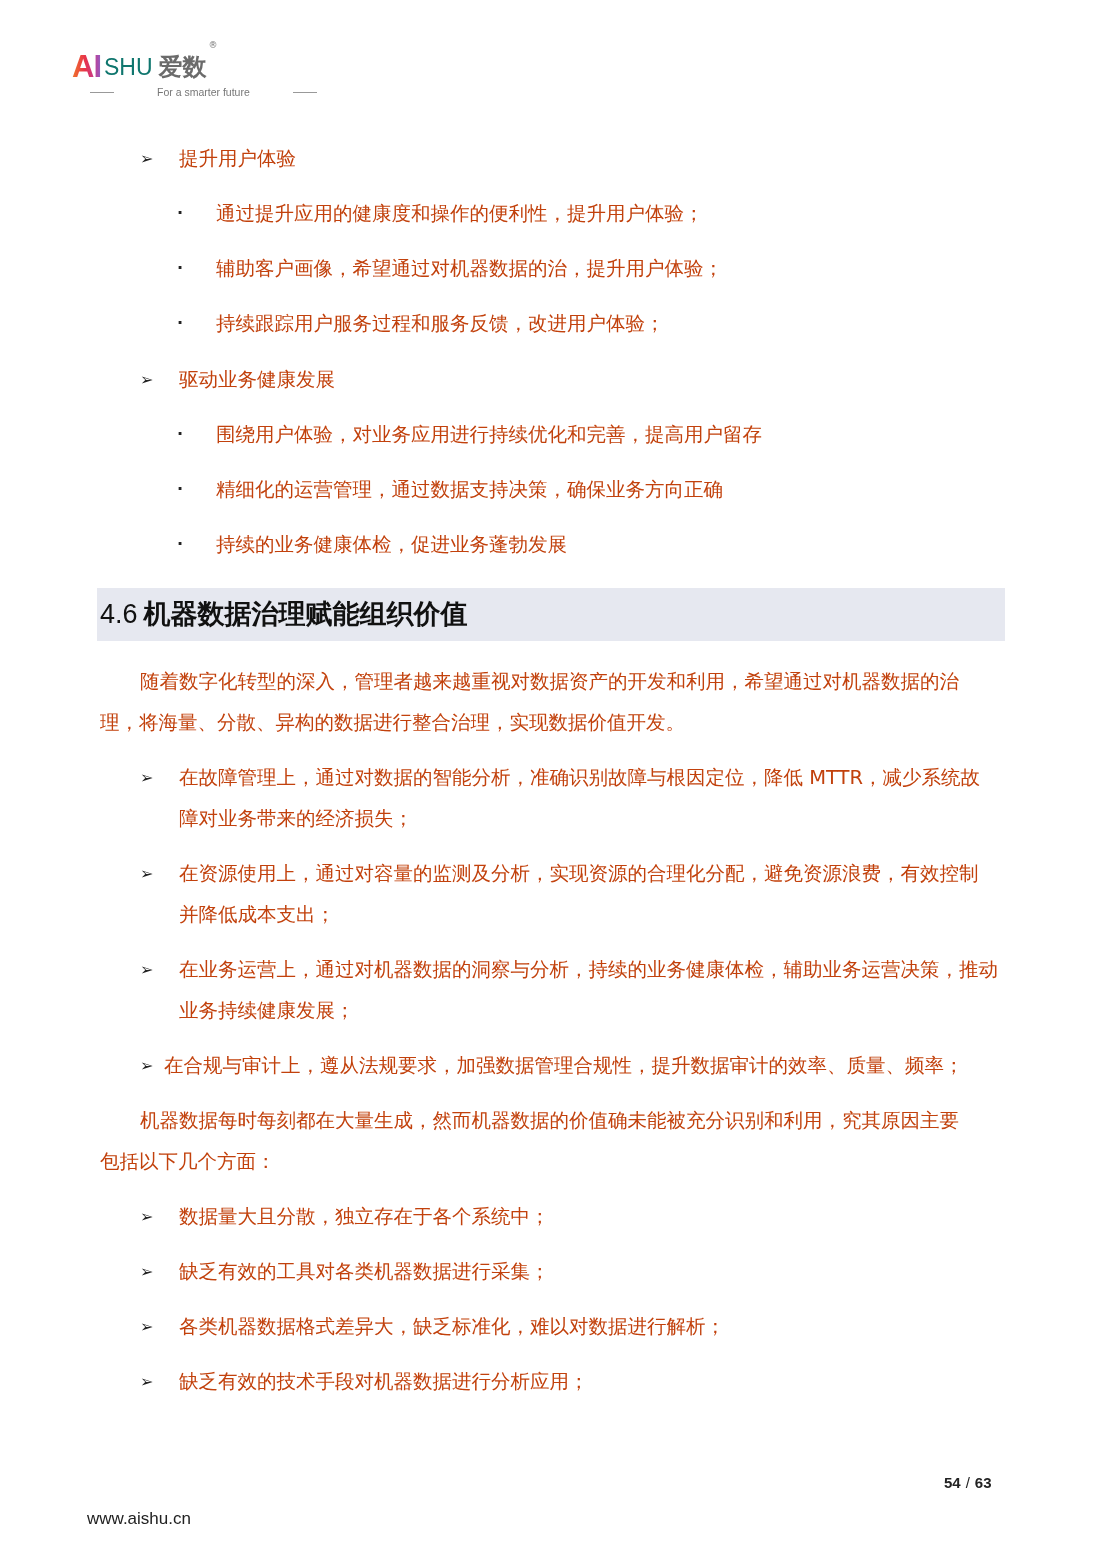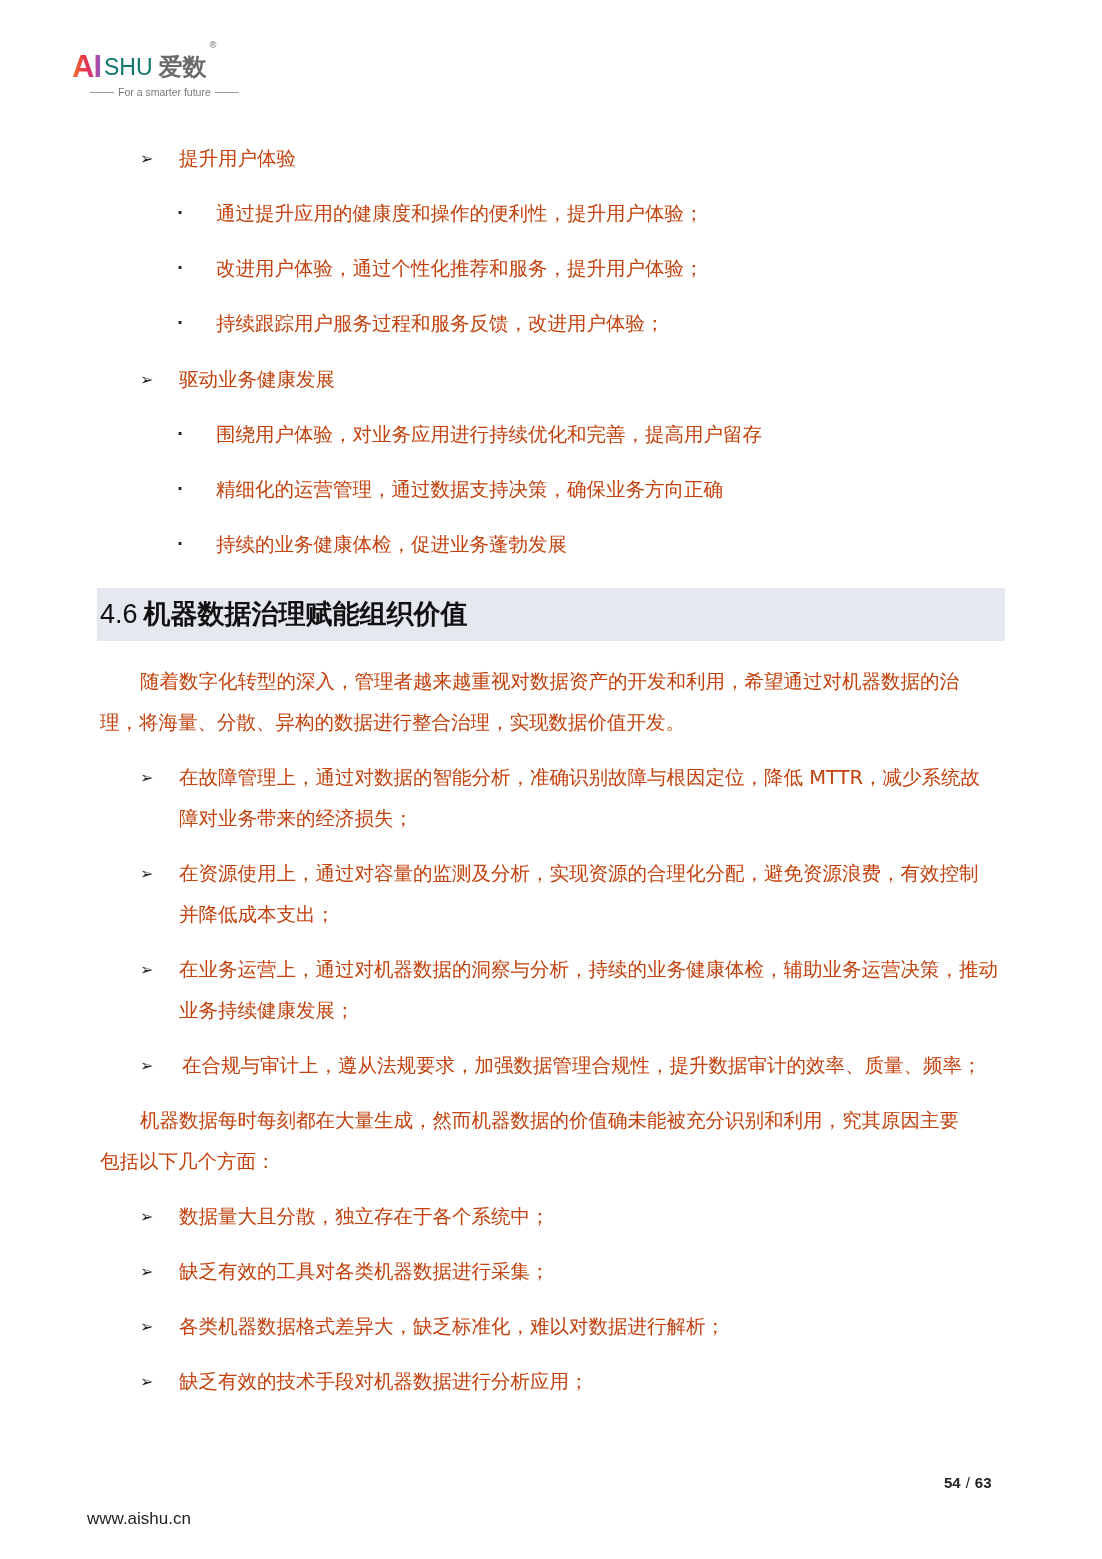--- a/index.html
+++ b/index.html
@@ -7,21 +7,21 @@
          font-family:"DejaVu Sans","Liberation Sans",sans-serif; color:#1a1a1a; }
   .logo { position:absolute; left:68px; top:50px; width:220px; height:52px; }
   .logo-main { position:absolute; left:4px; top:0; height:34px; display:flex; align-items:center; }
   .logo-ai { font-family:"Liberation Sans",sans-serif; font-weight:bold; font-size:31px; letter-spacing:-1px;
              background:linear-gradient(90deg,#f0762a 0%,#e8334a 45%,#c83a8a 75%,#8f5fc8 100%);
              -webkit-background-clip:text; background-clip:text; color:transparent; line-height:34px; }
   .logo-shu { font-family:Liberation Sans, sans-serif; font-size:23px; color:#0f766e; margin-left:3px; line-height:34px; }
   .logo-cn { font-size:24px; font-weight:bold; color:#6b6b6b; margin-left:6px; line-height:34px; }
   .logo-reg { font-size:9px; color:#777; position:relative; top:-22px; margin-left:2px; }
   .logo-tag { position:absolute; left:18px; top:36px; font-family:"Liberation Sans",sans-serif;
-              font-size:10.5px; color:#777; white-space:nowrap; display:flex; align-items:center; }
+              font-size:10.5px; color:#777; white-space:nowrap; display:flex; align-items:center;gap:39px; }
   .logo-tag .line { display:inline-block; width:24px; height:1px; background:#999; margin:0 4px; }
 
   .txt { position:absolute; font-size:19.5px; line-height:22px; white-space:nowrap; color:#c2410c; }
   .marker-arrow { position:absolute; left:140px; font-size:16px; color:#222; }
   .marker-dot { position:absolute; left:177px; font-size:16px; color:#222; font-weight:bold; }
 
   .heading-band { position:absolute; left:97px; top:588px; width:908px; height:53px; background:#e6e8f0; }
   .heading-text { position:absolute; left:3px; top:11px; font-size:27px; line-height:30px; color:#111; white-space:nowrap; }
   .heading-num { font-family:"Liberation Sans",sans-serif; font-weight:normal; }
   .heading-title { font-weight:bold; margin-left:6px; }
@@ -45,21 +45,21 @@
     <span>For a smarter future</span>
     <span class="line"></span>
   </div>
 </div>
 
 <span class="marker-arrow" style="top:149px">➢</span>
 <span class="txt" style="left:179px;top:148px">提升用户体验</span>
 <span class="marker-dot" style="top:203px">·</span>
 <span class="txt" style="left:216px;top:203px">通过提升应用的健康度和操作的便利性，提升用户体验；</span>
 <span class="marker-dot" style="top:258px">·</span>
-<span class="txt" style="left:216px;top:258px">改进用户体验，通过个性化推荐和服务，提升用户体验；</span>
+<span class="txt" style="left:216px;top:258px">辅助客户画像，希望通过对机器数据的治，提升用户体验；</span>
 <span class="marker-dot" style="top:313px">·</span>
 <span class="txt" style="left:216px;top:313px">持续跟踪用户服务过程和服务反馈，改进用户体验；</span>
 
 <span class="marker-arrow" style="top:370px">➢</span>
 <span class="txt" style="left:179px;top:369px">驱动业务健康发展</span>
 <span class="marker-dot" style="top:424px">·</span>
 <span class="txt" style="left:216px;top:424px">围绕用户体验，对业务应用进行持续优化和完善，提高用户留存</span>
 <span class="marker-dot" style="top:479px">·</span>
 <span class="txt" style="left:216px;top:479px">精细化的运营管理，通过数据支持决策，确保业务方向正确</span>
 <span class="marker-dot" style="top:534px">·</span>
@@ -80,21 +80,21 @@
 
 <span class="marker-arrow" style="top:864px">➢</span>
 <span class="txt" style="left:179px;top:863px">在资源使用上，通过对容量的监测及分析，实现资源的合理化分配，避免资源浪费，有效控制</span>
 <span class="txt" style="left:179px;top:904px">并降低成本支出；</span>
 
 <span class="marker-arrow" style="top:960px">➢</span>
 <span class="txt" style="left:179px;top:959px">在业务运营上，通过对机器数据的洞察与分析，持续的业务健康体检，辅助业务运营决策，推动</span>
 <span class="txt" style="left:179px;top:1000px">业务持续健康发展；</span>
 
 <span class="marker-arrow" style="top:1056px">➢</span>
-<span class="txt" style="left:182px;top:1055px">在合规与审计上，遵从法规要求，加强数据管理合规性，提升数据审计的效率、质量、频率；</span>
+<span class="txt" style="left:164px;top:1055px">在合规与审计上，遵从法规要求，加强数据管理合规性，提升数据审计的效率、质量、频率；</span>
 
 <span class="txt" style="left:140px;top:1110px">机器数据每时每刻都在大量生成，然而机器数据的价值确未能被充分识别和利用，究其原因主要</span>
 <span class="txt" style="left:100px;top:1151px">包括以下几个方面：</span>
 
 <span class="marker-arrow" style="top:1207px">➢</span>
 <span class="txt" style="left:179px;top:1206px">数据量大且分散，独立存在于各个系统中；</span>
 <span class="marker-arrow" style="top:1262px">➢</span>
 <span class="txt" style="left:179px;top:1261px">缺乏有效的工具对各类机器数据进行采集；</span>
 <span class="marker-arrow" style="top:1317px">➢</span>
 <span class="txt" style="left:179px;top:1316px">各类机器数据格式差异大，缺乏标准化，难以对数据进行解析；</span>

